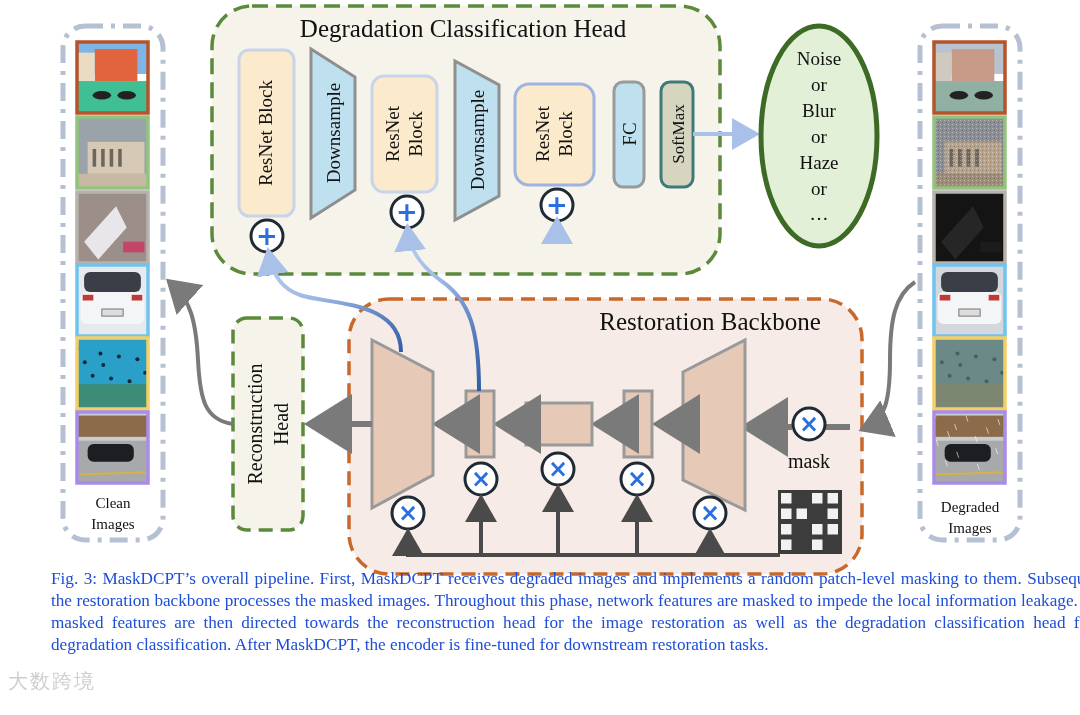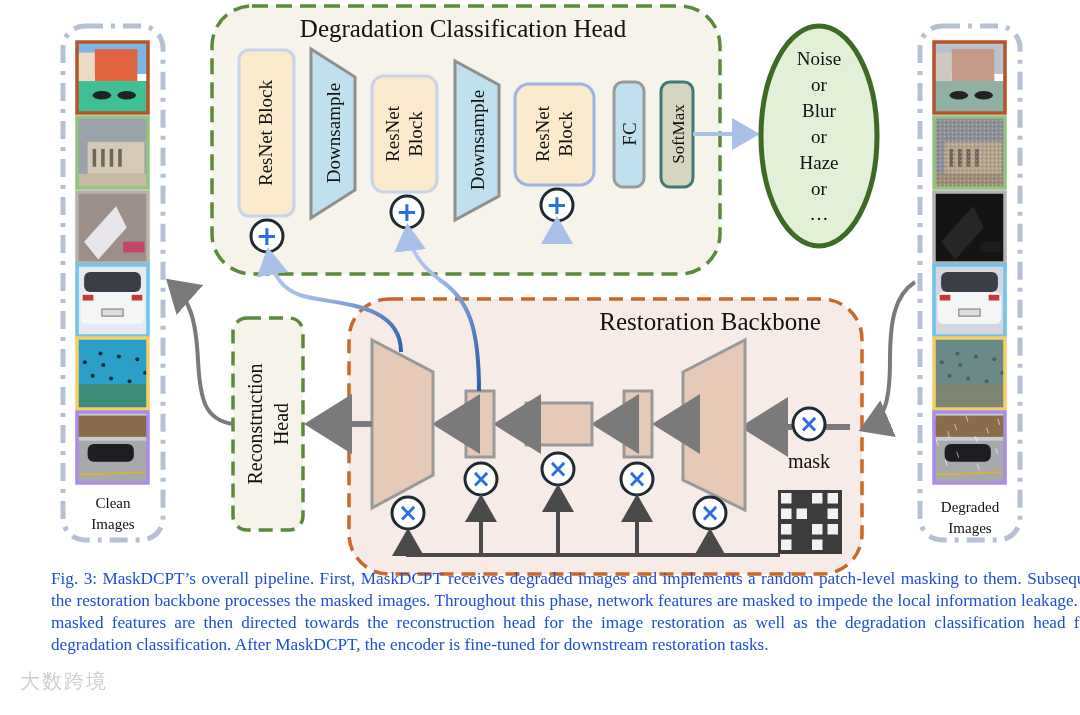--- a/index.html
+++ b/index.html
@@ -6,21 +6,21 @@
   body { width: 1080px; height: 715px; overflow: hidden; position: relative; font-family: "Liberation Serif", "DejaVu Serif", serif; }
   #diagram { position: absolute; left: 0; top: 0; }
   svg text { font-family: "Liberation Serif", "DejaVu Serif", serif; fill: #111; }
   .caption {
     position: absolute; left: 4px; top: 568px; width: 1072px;
     font-size: 17.2px; line-height: 22px; color: #1d4ed8; text-align: justify;
     font-family: "Liberation Serif", "DejaVu Serif", serif;
     margin-left: 47px;
   }
   .watermark {
-    position: absolute; left: 20px; top: 668px; font-size: 20px; color: rgba(190,190,190,0.75);
+    position: absolute; left: 8px; top: 668px; font-size: 20px; color: rgba(190,190,190,0.75);
     font-family: Liberation Mono, monospace; letter-spacing: 2px;
   }
 </style>
 </head>
 <body>
 
 <svg id="diagram" width="1080" height="590" viewBox="0 0 1080 590">
   <defs>
     <marker id="arrGray" markerWidth="10" markerHeight="10" refX="6" refY="5" orient="auto" markerUnits="strokeWidth">
       <path d="M0,0 L8,5 L0,10 z" fill="#7a7a7a"></path>

